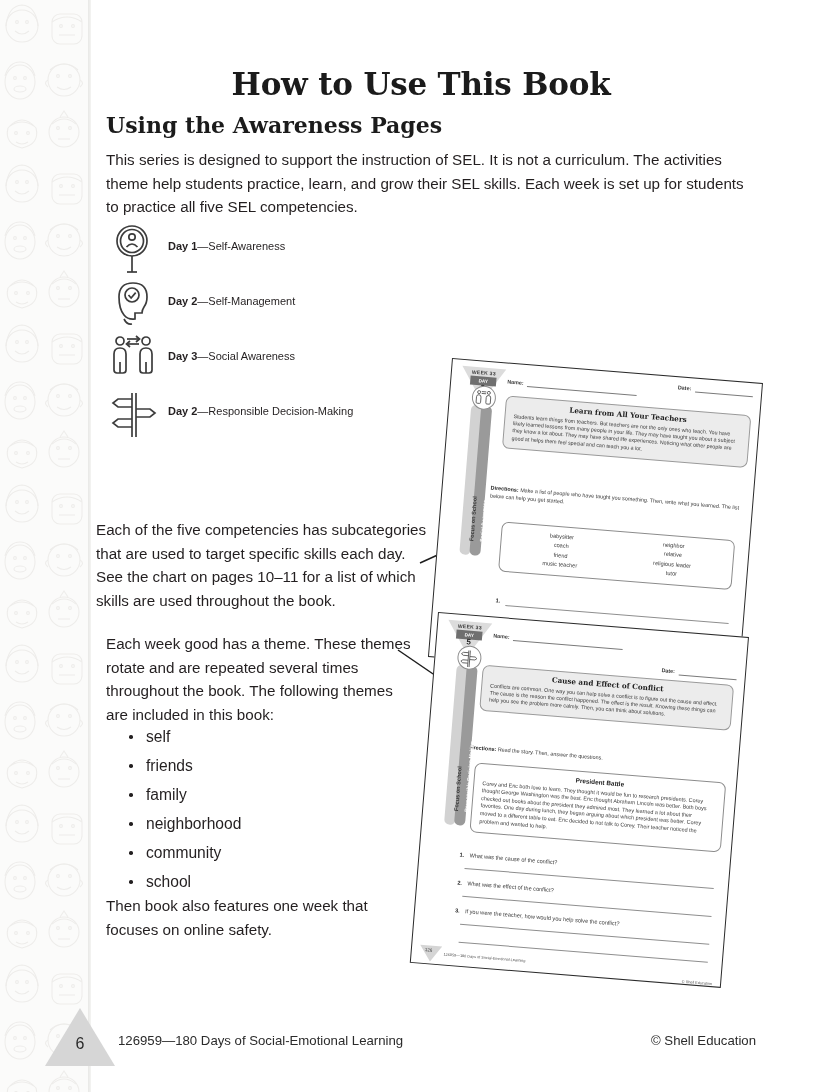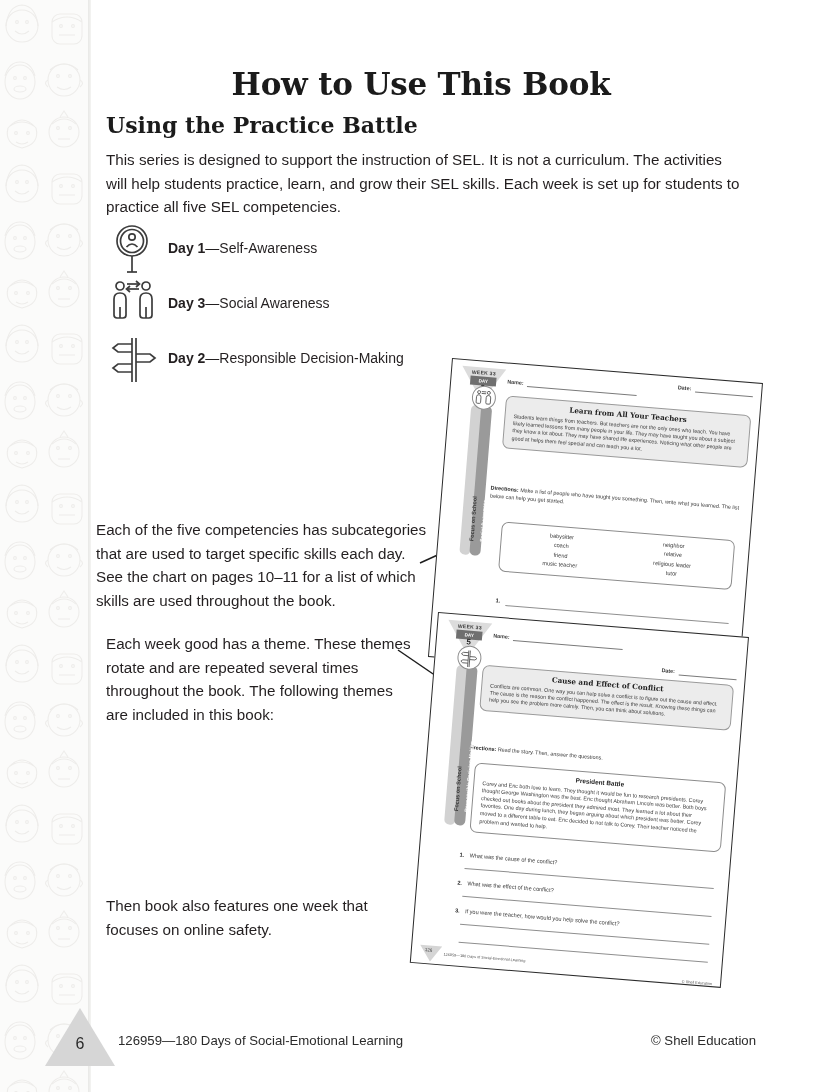--- a/index.html
+++ b/index.html
@@ -81,21 +81,21 @@
   }
   .day-ico {
     position: absolute;
     left: 4px; top: 0;
     width: 48px; height: 54px;
   }
   .day-ico svg { display:block; }
   .day-lbl {
     position: absolute;
     left: 62px; top: 18px;
-    font-size: 14px;
+    font-size: 11px;
     white-space: nowrap;
   }
   .day-lbl b { font-weight: 700; }
 
   
   #theme-bullets {
     position: absolute;
     left: 126px; top: 722px;
     width: 280px;
     list-style: none;
@@ -436,42 +436,55 @@
           <use href="#fc" y="960"></use>
         <use href="#fd" y="960"></use>
           <use href="#fe" y="960"></use>
           <use href="#ff" y="960"></use>
       </g>
     </svg>
   </div>
   <div id="band-rule"></div>
 
   <div class="h1">How to Use This Book</div>
-  <div class="h2">Using the Practice Battle</div>
-
-  <div class="para" id="intro-para">This series is designed to support the instruction of SEL.  It is not a curriculum.  The activities will help students practice, learn, and grow their SEL skills.  Each week is set up for students to practice all five SEL competencies.</div>
+  <div class="h2">Using the Awareness Pages</div>
+
+  <div class="para" id="intro-para">This series is designed to support the instruction of SEL.  It is not a curriculum.  The activities theme help students practice, learn, and grow their SEL skills.  Each week is set up for students to practice all five SEL competencies.</div>
 
   <div id="day-list">
 
     <div class="day-row">
       <span class="day-ico">
         <svg width="48" height="54" viewBox="0 0 48 54">
             <g fill="none" stroke="#3c3c3c" stroke-width="1.7">
           <circle cx="22" cy="19" r="15"></circle>
               <circle cx="22" cy="19" r="11.5"></circle>
           <circle cx="22" cy="15" r="3.2"></circle>
           <path d="M16.5 25 q5.5 -6 11 0"></path>
           <path d="M22 34 v16"></path>
               <path d="M17 50 h10"></path>
         </g>
           </svg>
       </span>
       <span class="day-lbl"><b>Day 1</b><span>—</span><span>Self-Awareness</span></span>
     </div>
 
+    <div class="day-row">
+      <span class="day-ico">
+        <svg width="48" height="54" viewBox="0 0 48 54">
+            <g fill="none" stroke="#3c3c3c" stroke-width="1.7">
+          <path d="M9 20 q0 -14 14 -14 q14 0 14 14 q0 6 -3 10 q-2 3 -2 6 h-7 v6 q-7 1 -11 -4 q-5 -6 -5 -18z"></path>
+          <circle cx="22" cy="18" r="7"></circle>
+          <path d="M18.5 18 l2.6 3 l4.6 -5.4"></path>
+          <path d="M14 42 q3 6 8 5"></path>
+        </g>
+          </svg>
+      </span>
+      <span class="day-lbl"><b>Day 2</b><span>—</span><span>Self-Management</span></span>
+    </div>
 
     <div class="day-row">
       <span class="day-ico">
         <svg width="48" height="54" viewBox="0 0 48 54">
             <g fill="none" stroke="#3c3c3c" stroke-width="1.7">
           <circle cx="10" cy="9" r="4"></circle>
               <circle cx="36" cy="9" r="4"></circle>
           <path d="M17 7 h12"></path>
               <path d="M26 4 l3.5 3 -3.5 3"></path>
           <path d="M29 12 h-12"></path>
@@ -499,20 +512,28 @@
         </g>
           </svg>
       </span>
       <span class="day-lbl"><b>Day 2</b><span>—</span><span>Responsible Decision-Making</span></span>
     </div>
   </div>
 
   <div class="para" id="para-comp">Each of the five competencies has subcategories that are used to target specific skills each day.  See the chart on pages 10–11 for a list of which skills are used throughout the book.</div>
   <div class="para" id="para-theme">Each week good has a theme.  These themes rotate and are repeated several times throughout the book.  The following themes are included in this book:</div>
 
+  <ul id="theme-bullets">
+    <li>self</li>
+    <li>friends</li>
+    <li>family</li>
+    <li>neighborhood</li>
+    <li>community</li>
+    <li>school</li>
+  </ul>
 
   <div class="para" id="para-online">Then book also features one week that focuses on online safety.</div>
 
   <svg id="leaders" viewBox="0 0 838 1092">
     <g stroke="#1d1d1d" stroke-width="1.5" fill="#1d1d1d">
       <line x1="420" y1="563" x2="486" y2="533"></line>
       <polygon points="486,533 476,533 480,541"></polygon>
       <line x1="398" y1="650" x2="480" y2="706"></line>
       <polygon points="480,706 470,700 471,710"></polygon>
     </g>

